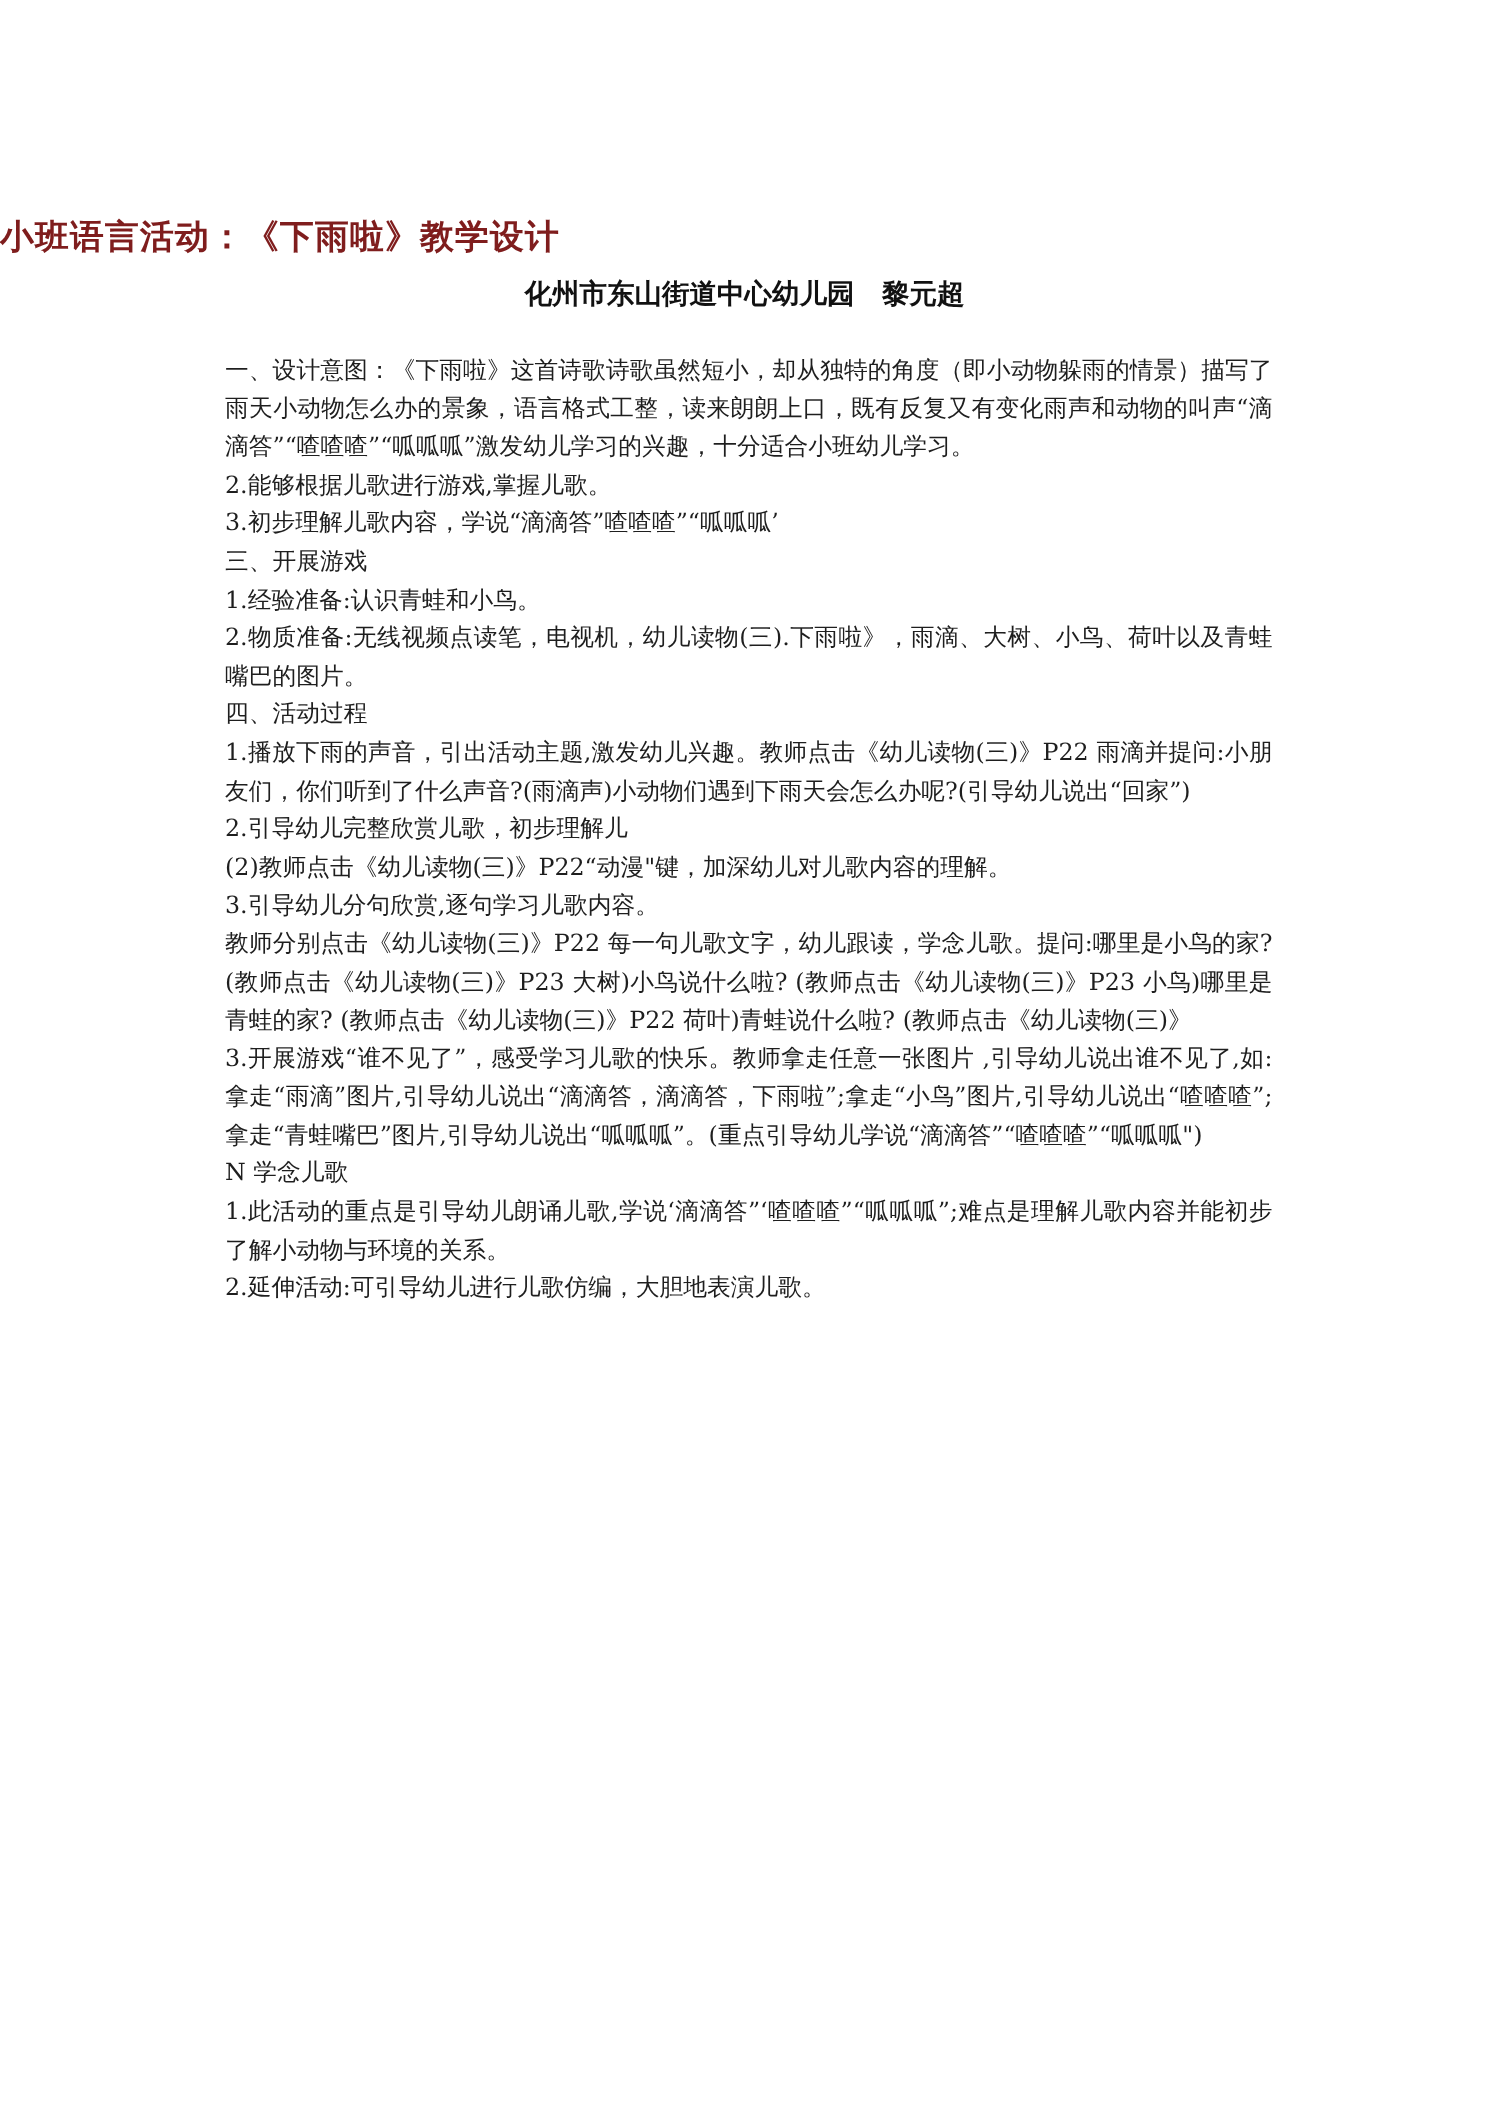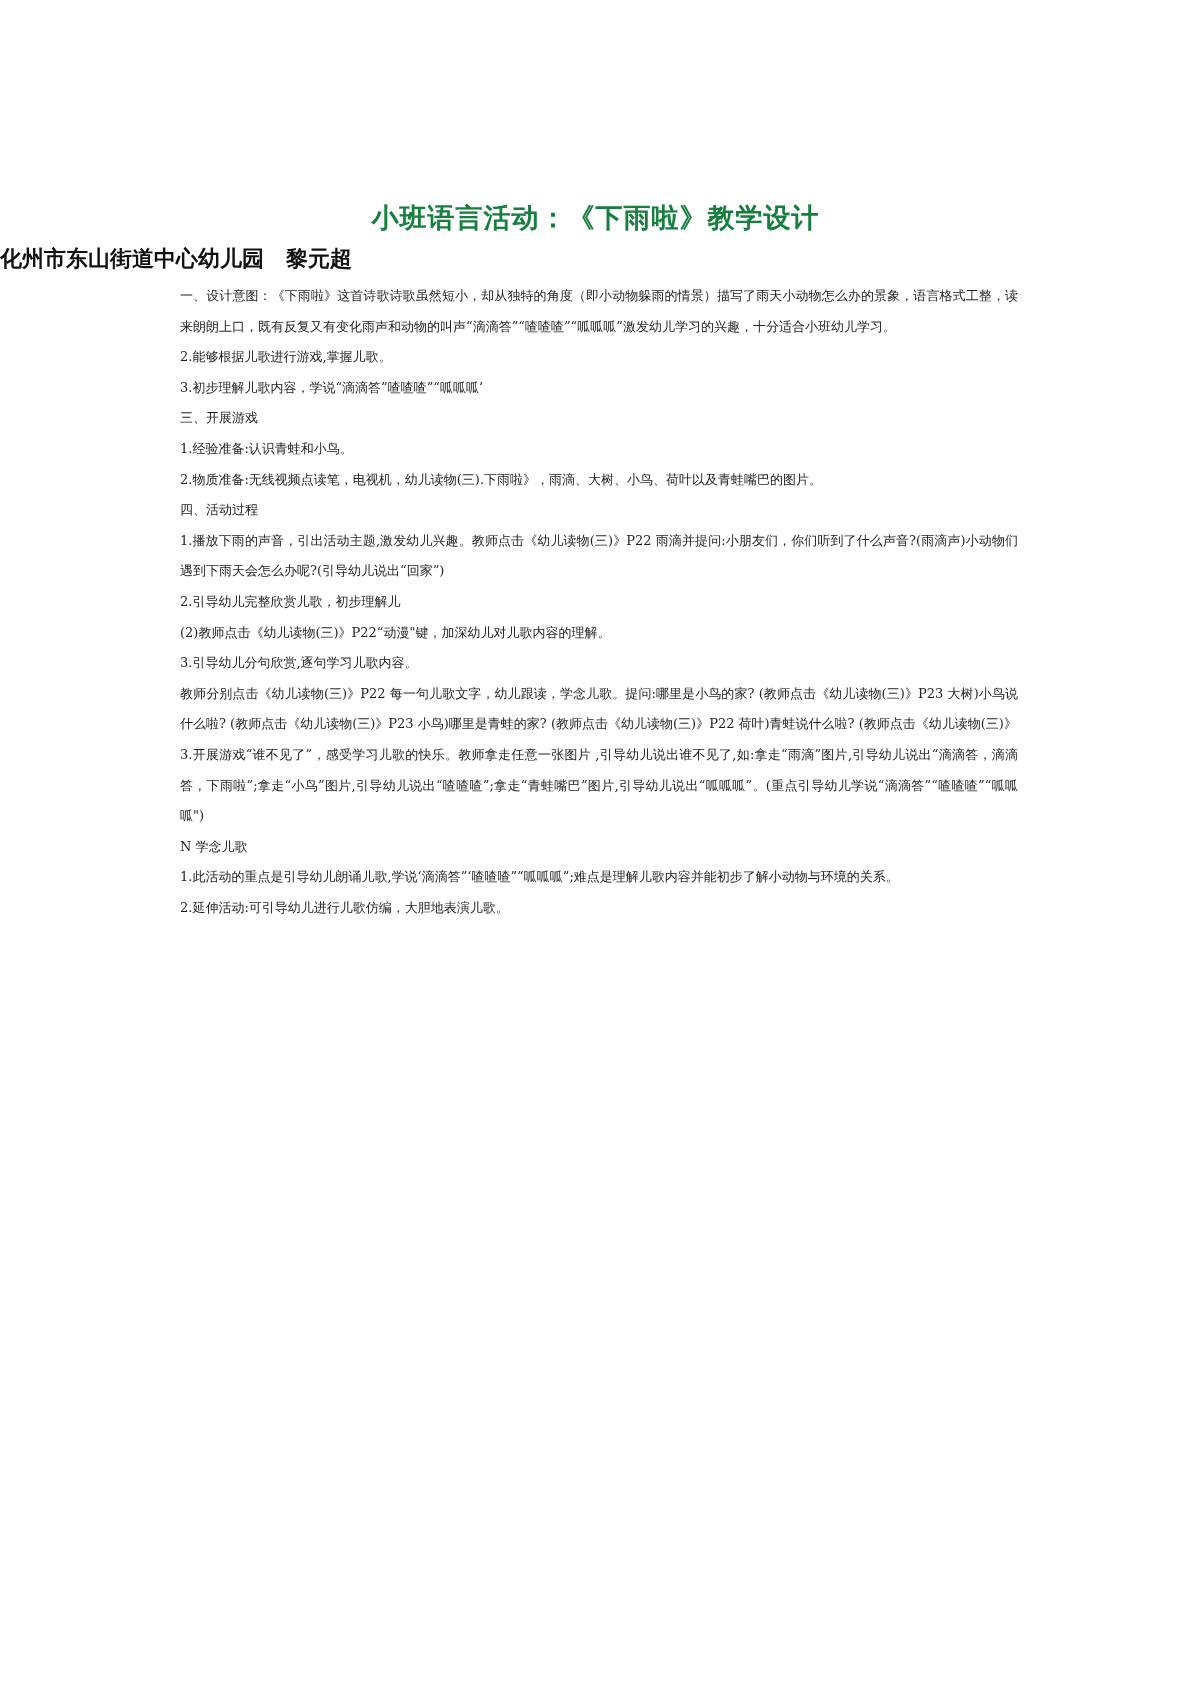--- a/index.html
+++ b/index.html
@@ -20,47 +20,45 @@
       left: 0; top: 0;
       width: 1191px;
       height: 1684px;
       background: #ffffff;
     }
     .title {
       position: absolute;
       left: 0;
       top: 172px;
       width: 1191px;
-      text-align: center;
+      text-align: left;
       font-size: 27px;
       font-weight: bold;
       letter-spacing: 1px;
-      color: #15803d;
+      color: #7f1d1d;
       line-height: 36px;
-      margin-top: 28px;
     }
     .subtitle {
       position: absolute;
       left: 0;
       top: 220px;
       width: 1191px;
-      text-align: left;
+      text-align: center;
       font-size: 22px;
       font-weight: bold;
       color: #111;
       line-height: 30px;
       white-space: pre;
-      margin-top: 23px;
     }
     .body-text {
       position: absolute;
       left: 180px;
       top: 281px;
       width: 838px;
-      font-size: 13px;
+      font-size: 19px;
       line-height: 30.6px;
       color: #1e1e1e;
     }
     .body-text p {
       margin: 0;
       padding: 0;
       text-align: justify;
       text-justify: inter-ideograph;
     }
   </style>

